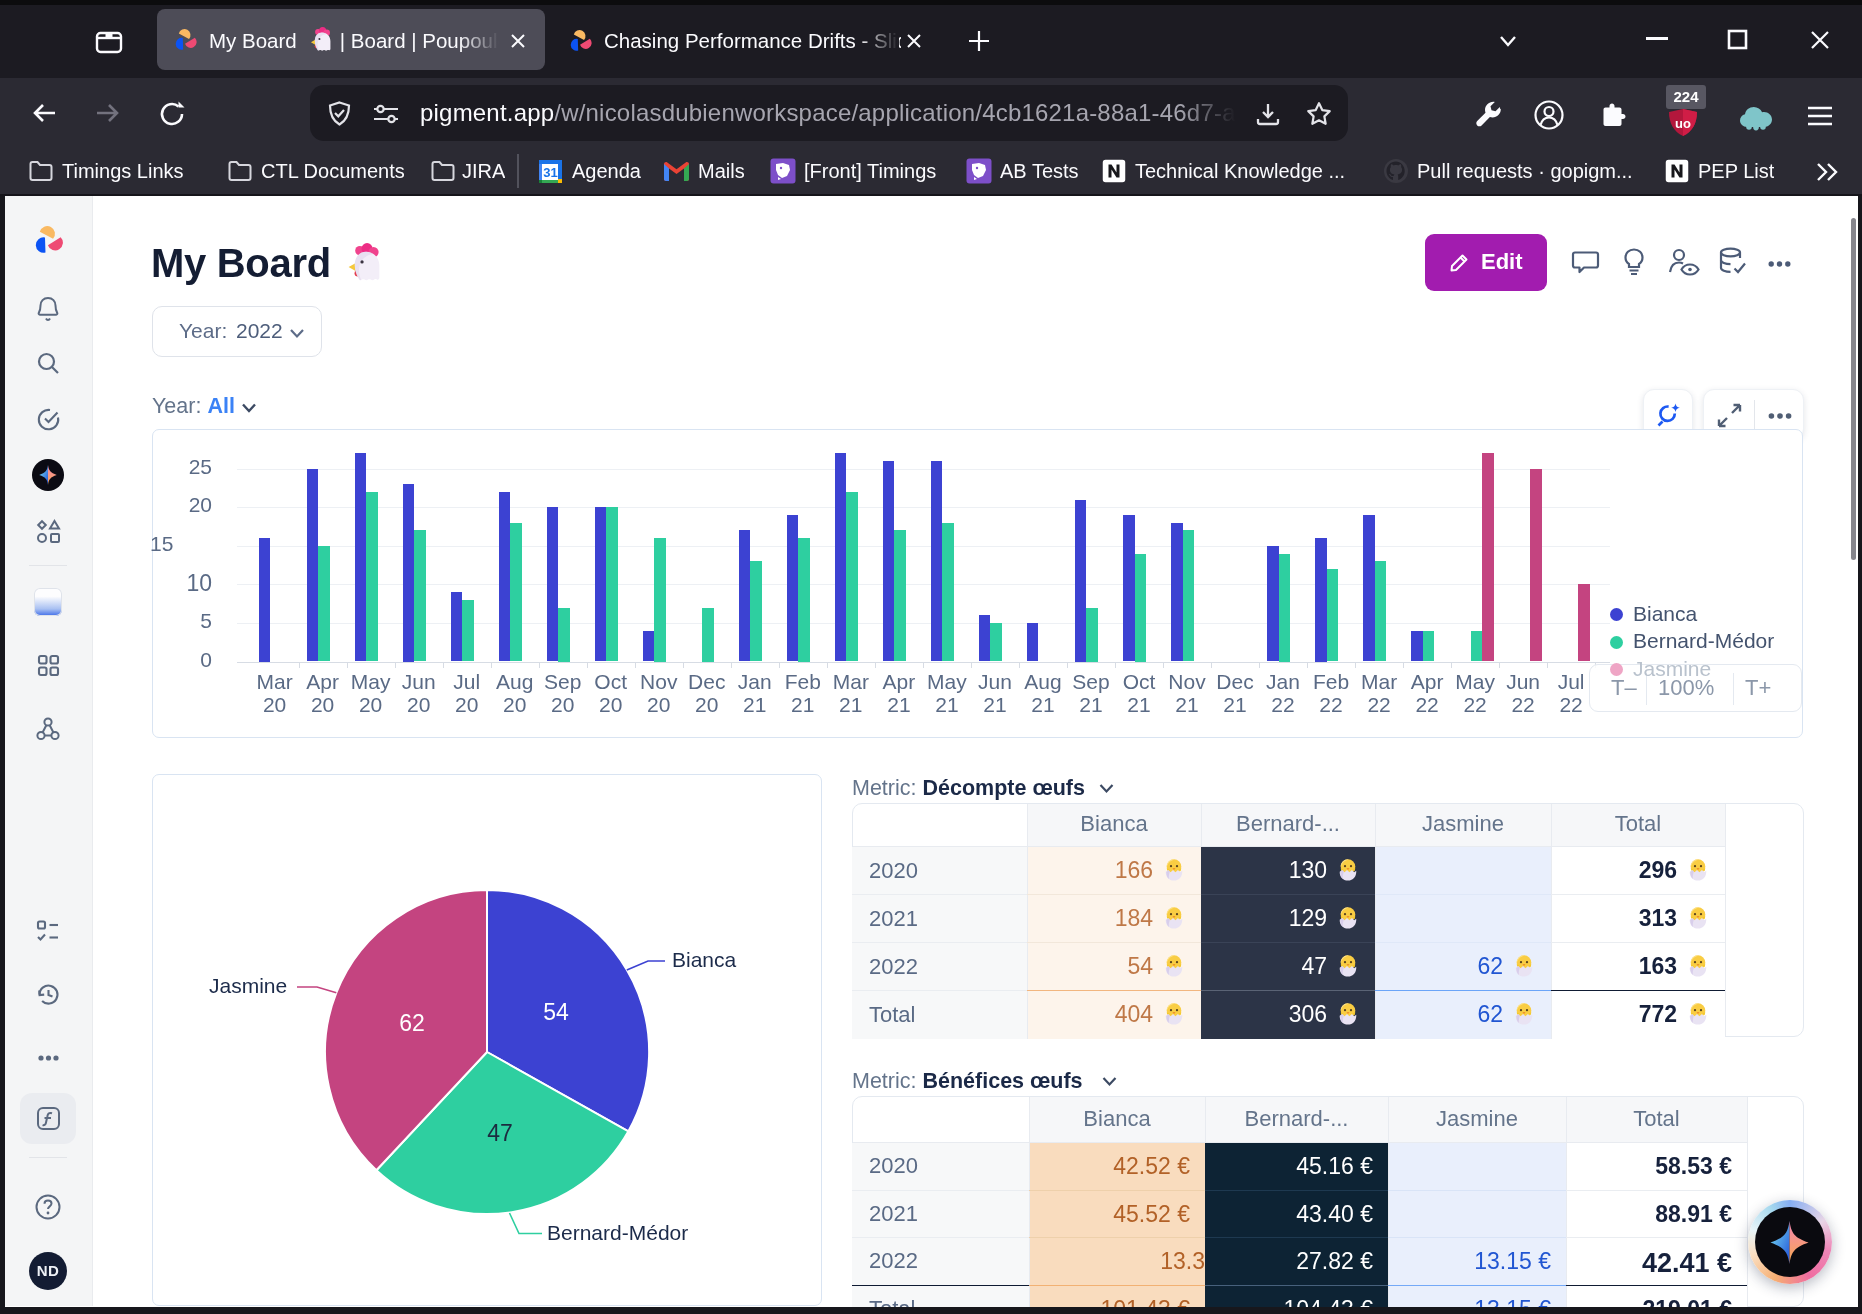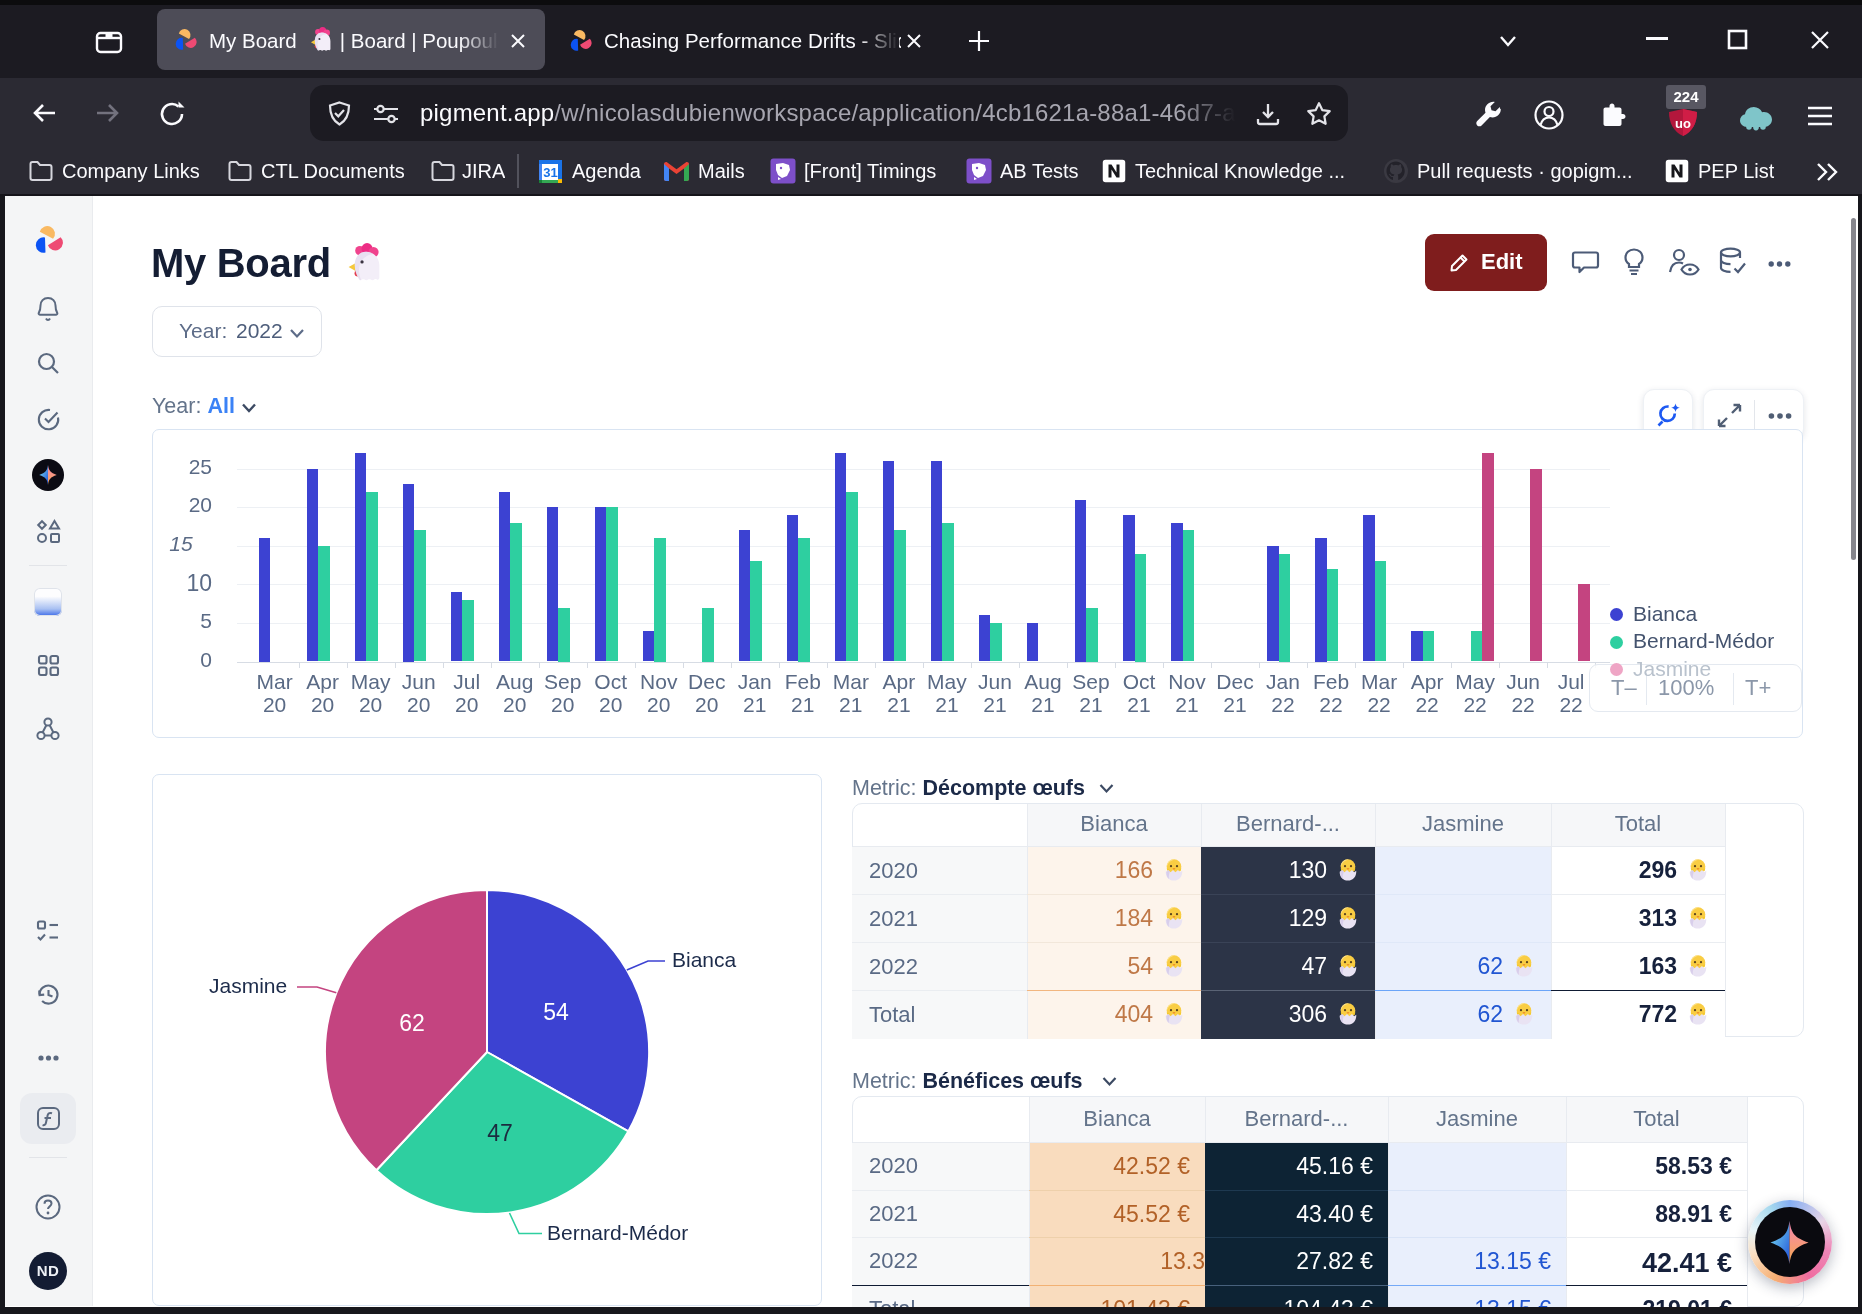--- a/index.html
+++ b/index.html
@@ -160,21 +160,21 @@
 <div class="abs" style="left:1806px;top:103px;">
       <svg width="28" height="26" viewBox="0 0 28 26" stroke="#fbfbfe" stroke-width="2.6">
         <path d="M2,5 L26,5 M2,13 L26,13 M2,21 L26,21"></path>
       </svg>
     </div>
 <div class="abs" style="left:28px;top:159px;">
       <svg width="26" height="24" viewBox="0 0 26 24" fill="none" stroke="#d6d6dd" stroke-width="2">
         <path d="M2.5,5 C2.5,3.9 3.4,3 4.5,3 L9.5,3 L12,6 L21.5,6 C22.6,6 23.5,6.9 23.5,8 L23.5,19 C23.5,20.1 22.6,21 21.5,21 L4.5,21 C3.4,21 2.5,20.1 2.5,19 Z"></path>
       </svg>
     </div>
-<div class="abs ellip" style="left:62px;top:158px;height:26px;font-size:20px;line-height:26px;color:#fbfbfe;">Company Links</div>
+<div class="abs ellip" style="left:62px;top:158px;height:26px;font-size:20px;line-height:26px;color:#fbfbfe;">Timings Links</div>
 <div class="abs" style="left:227px;top:159px;">
       <svg width="26" height="24" viewBox="0 0 26 24" fill="none" stroke="#d6d6dd" stroke-width="2">
         <path d="M2.5,5 C2.5,3.9 3.4,3 4.5,3 L9.5,3 L12,6 L21.5,6 C22.6,6 23.5,6.9 23.5,8 L23.5,19 C23.5,20.1 22.6,21 21.5,21 L4.5,21 C3.4,21 2.5,20.1 2.5,19 Z"></path>
       </svg>
     </div>
 <div class="abs ellip" style="left:261px;top:158px;height:26px;font-size:20px;line-height:26px;color:#fbfbfe;">CTL Documents</div>
 <div class="abs" style="left:430px;top:159px;">
       <svg width="26" height="24" viewBox="0 0 26 24" fill="none" stroke="#d6d6dd" stroke-width="2">
         <path d="M2.5,5 C2.5,3.9 3.4,3 4.5,3 L9.5,3 L12,6 L21.5,6 C22.6,6 23.5,6.9 23.5,8 L23.5,19 C23.5,20.1 22.6,21 21.5,21 L4.5,21 C3.4,21 2.5,20.1 2.5,19 Z"></path>
       </svg>
@@ -367,21 +367,21 @@
 <circle cx="15.5" cy="7.5" r="4.6" fill="#f0438d"></circle>
 <circle cx="22.5" cy="5.5" r="5.4" fill="#ed2d85"></circle>
 <circle cx="28.8" cy="8.8" r="5.0" fill="#f0438d"></circle>
 <path d="M4.5,23.5 L12.5,19 L12.5,28 Z" fill="#f5c83b"></path>
 <circle cx="13.5" cy="29.5" r="3.2" fill="#e43c4e"></circle>
 <path d="M10.5,21.5 C10.5,13 15.5,8.5 21.5,8.5 C29,8.5 34.5,14.5 34.5,22 L34.5,34 C34.5,35.4 33.2,36.2 32,35.5 C31.3,35.1 30.2,35.1 29.5,35.7 C28.5,36.6 27.1,36.6 26.1,35.7 C25.4,35.1 24.2,35.1 23.5,35.7 C22.5,36.6 21.1,36.6 20.1,35.7 C19.4,35.1 18.2,35.1 17.5,35.7 C16.3,36.6 14.7,36 14.3,34.5 C11.9,30.5 10.5,26.5 10.5,21.5 Z" fill="#f3eef8"></path>
 <path d="M10.5,21.5 C10.5,13 15.5,8.5 21.5,8.5 C24.2,8.5 26.7,9.3 28.7,10.8 C22.2,11.3 16.8,15.6 15.2,22 C13.9,27.1 14.7,32 16.9,36 C15.8,36.6 14.6,36.1 14.3,34.5 C11.9,30.5 10.5,26.5 10.5,21.5 Z" fill="#ddd2ea" opacity="0.5"></path>
 <circle cx="17.6" cy="18.5" r="1.6" fill="#3a3340"></circle>
 </svg>
     </div>
-<div class="abs" style="left:1425px;top:234px;width:122px;height:57px;background:#7f1d1d;border-radius:9px;color:#fff;">
+<div class="abs" style="left:1425px;top:234px;width:122px;height:57px;background:#a21caf;border-radius:9px;color:#fff;">
 <svg style="position:absolute;left:23px;top:17px;" width="23" height="23" viewBox="0 0 23 23" fill="none" stroke="#fff" stroke-width="2">
 <path d="M14.5,4.5 L18.5,8.5 L8,19 L3.5,19.5 L4,15 Z" stroke-linejoin="round"></path>
         <path d="M12.5,6.5 L16.5,10.5"></path>
       </svg>
 <span style="position:absolute;left:56px;top:15px;font-size:22px;font-weight:600;">Edit</span>
     </div>
 <div class="abs" style="left:1571px;top:249px;">
       <svg width="29" height="27" viewBox="0 0 29 27" fill="none" stroke="#4c5b77" stroke-width="2.2">
 <path d="M4,3.5 L25,3.5 C26.1,3.5 27,4.4 27,5.5 L27,16.5 C27,17.6 26.1,18.5 25,18.5 L13,18.5 L8.5,23 L8.5,18.5 L4,18.5 C2.9,18.5 2,17.6 2,16.5 L2,5.5 C2,4.4 2.9,3.5 4,3.5 Z" stroke-linejoin="round"></path>
       </svg>
@@ -450,21 +450,21 @@
 <div class="abs" style="left:152px;top:429px;width:1651px;height:309px;background:#fff;border:1.5px solid #d9e4f2;border-radius:7px;"></div>
 <div class="abs" style="left:237px;top:622.9px;width:1373px;height:1px;background:#edf0f4;"></div>
 <div class="abs" style="left:237px;top:584.3px;width:1373px;height:1px;background:#edf0f4;"></div>
 <div class="abs" style="left:237px;top:545.8px;width:1373px;height:1px;background:#edf0f4;"></div>
 <div class="abs" style="left:237px;top:507.2px;width:1373px;height:1px;background:#edf0f4;"></div>
 <div class="abs" style="left:237px;top:468.6px;width:1373px;height:1px;background:#edf0f4;"></div>
 <div class="abs" style="left:237px;top:661.5px;width:1373px;height:1.5px;background:#d7dce4;"></div>
 <div class="abs" style="left:150px;top:647.5px;width:62px;text-align:right;font-size:21px;color:#5a6a85;">0</div>
 <div class="abs" style="left:150px;top:608.9px;width:62px;text-align:right;font-size:21px;color:#5a6a85;">5</div>
 <div class="abs" style="left:150px;top:570.3px;width:62px;text-align:right;font-size:23px;color:#5a6a85;">10</div>
-<div class="abs" style="left:150px;top:531.8px;width:62px;text-align:center;font-size:21px;color:#5a6a85;font-style:italic;">15</div>
+<div class="abs" style="left:150px;top:531.8px;width:62px;text-align:left;font-size:21px;color:#5a6a85;">15</div>
 <div class="abs" style="left:150px;top:493.2px;width:62px;text-align:right;font-size:21px;color:#5a6a85;">20</div>
 <div class="abs" style="left:150px;top:454.6px;width:62px;text-align:right;font-size:21px;color:#5a6a85;">25</div>
 <div class="abs" style="left:258.6px;top:538.0px;width:11.5px;height:123.5px;background:#3c42d2;"></div>
 <div class="abs" style="left:298.6px;top:661.5px;width:1px;height:6px;background:#d7dce4;"></div>
 <div class="abs" style="left:250.6px;top:670px;width:48px;text-align:center;font-size:21px;line-height:23px;color:#5a6a85;">Mar<br>20</div>
 <div class="abs" style="left:306.6px;top:468.6px;width:11.5px;height:192.9px;background:#3c42d2;"></div>
 <div class="abs" style="left:318.1px;top:545.8px;width:11.5px;height:115.7px;background:#2ecfa0;"></div>
 <div class="abs" style="left:346.6px;top:661.5px;width:1px;height:6px;background:#d7dce4;"></div>
 <div class="abs" style="left:298.6px;top:670px;width:48px;text-align:center;font-size:21px;line-height:23px;color:#5a6a85;">Apr<br>20</div>
 <div class="abs" style="left:354.6px;top:453.2px;width:11.5px;height:208.3px;background:#3c42d2;"></div>

